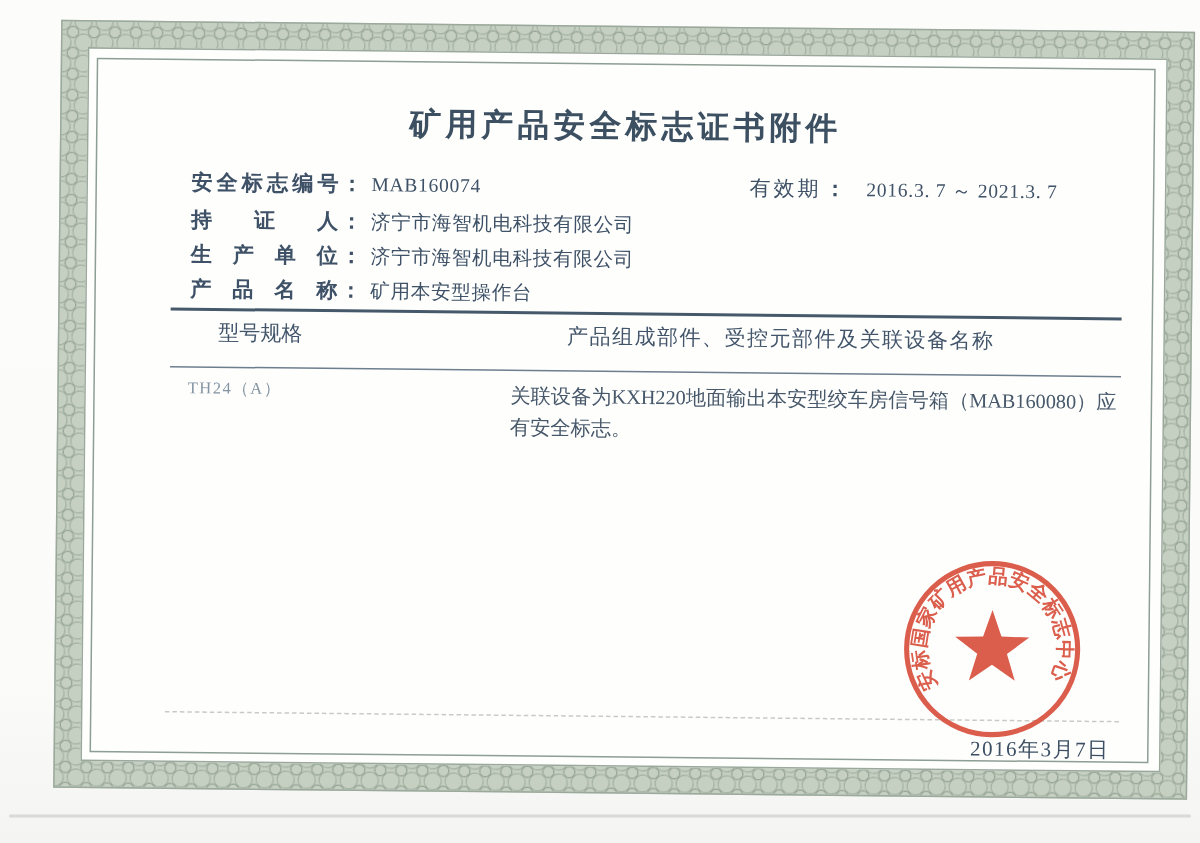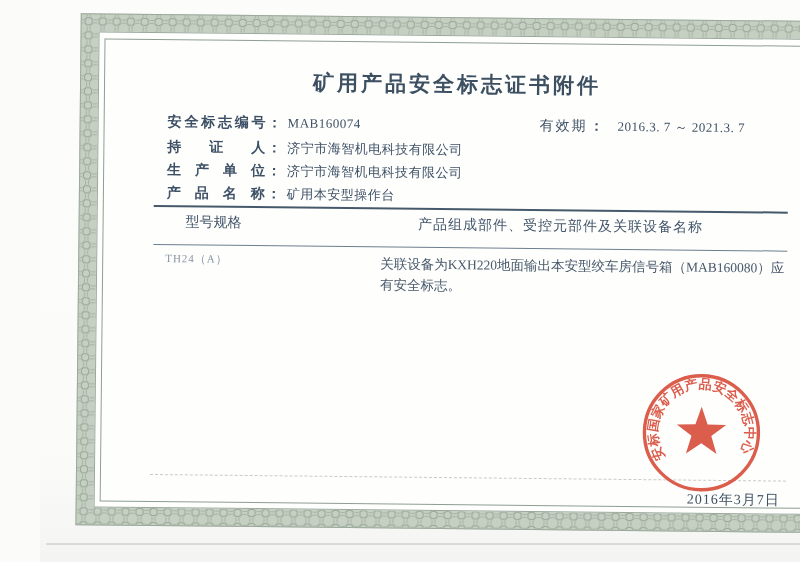--- a/index.html
+++ b/index.html
@@ -3,21 +3,21 @@
 <meta charset="utf-8">
 <style>
   html,body{margin:0;padding:0;}
   body{
     width:800px;height:562px;overflow:hidden;
     background:#fbfbfa;
     font-family:"Liberation Serif","DejaVu Serif",serif;
     color:#3e5166;
     position:relative;
   }
-  .photo{position:absolute;inset:0;background:linear-gradient(180deg,#fcfcfb 0%,#fbfbf9 80%,#f4f4f2 100%);margin-left:40px;}
+  .photo{position:absolute;inset:0;background:linear-gradient(180deg,#fcfcfb 0%,#fbfbf9 80%,#f4f4f2 100%);}
   .tilt{position:absolute;inset:0;transform:rotate(0.6deg);transform-origin:400px 281px;}
 
   
   .band{
     position:absolute;left:38px;top:17px;width:754px;height:510px;
     background-color:#c6d0c2;
     background-image:
       radial-gradient(circle at 50% 50%, rgba(255,255,255,0) 3px, rgba(110,130,114,.55) 3.5px, rgba(255,255,255,0) 4.6px),
       radial-gradient(circle at 0% 0%,   rgba(255,255,255,0) 5px, rgba(110,130,114,.42) 5.5px, rgba(255,255,255,0) 6.6px),
       radial-gradient(circle at 100% 100%, rgba(255,255,255,0) 5px, rgba(110,130,114,.42) 5.5px, rgba(255,255,255,0) 6.6px),

